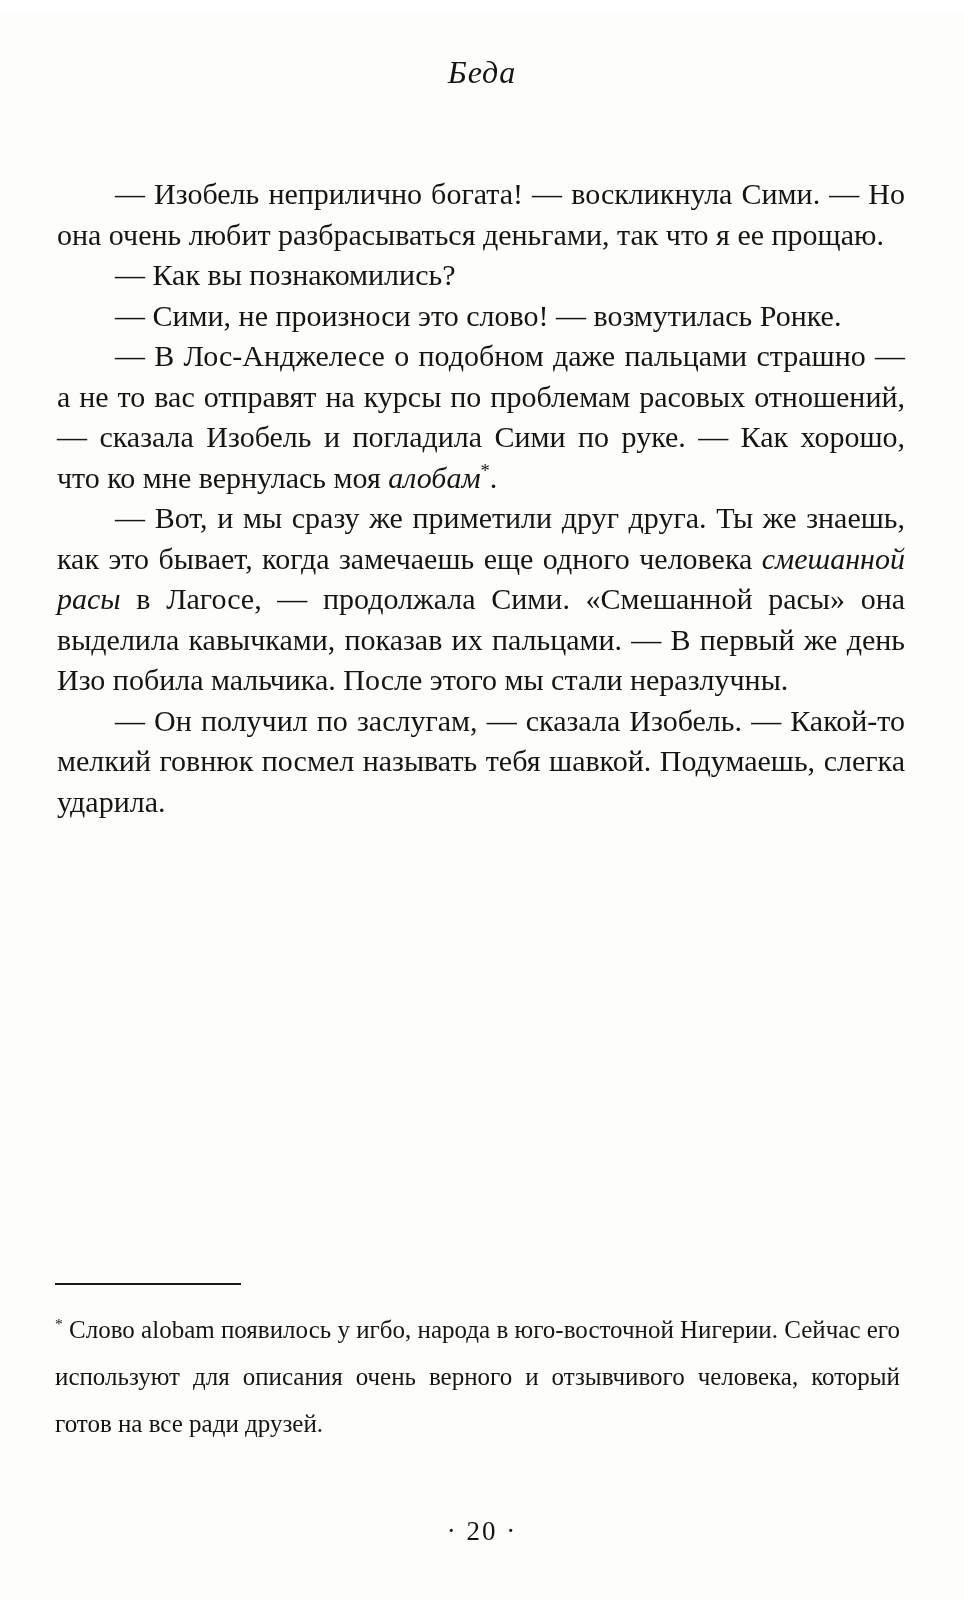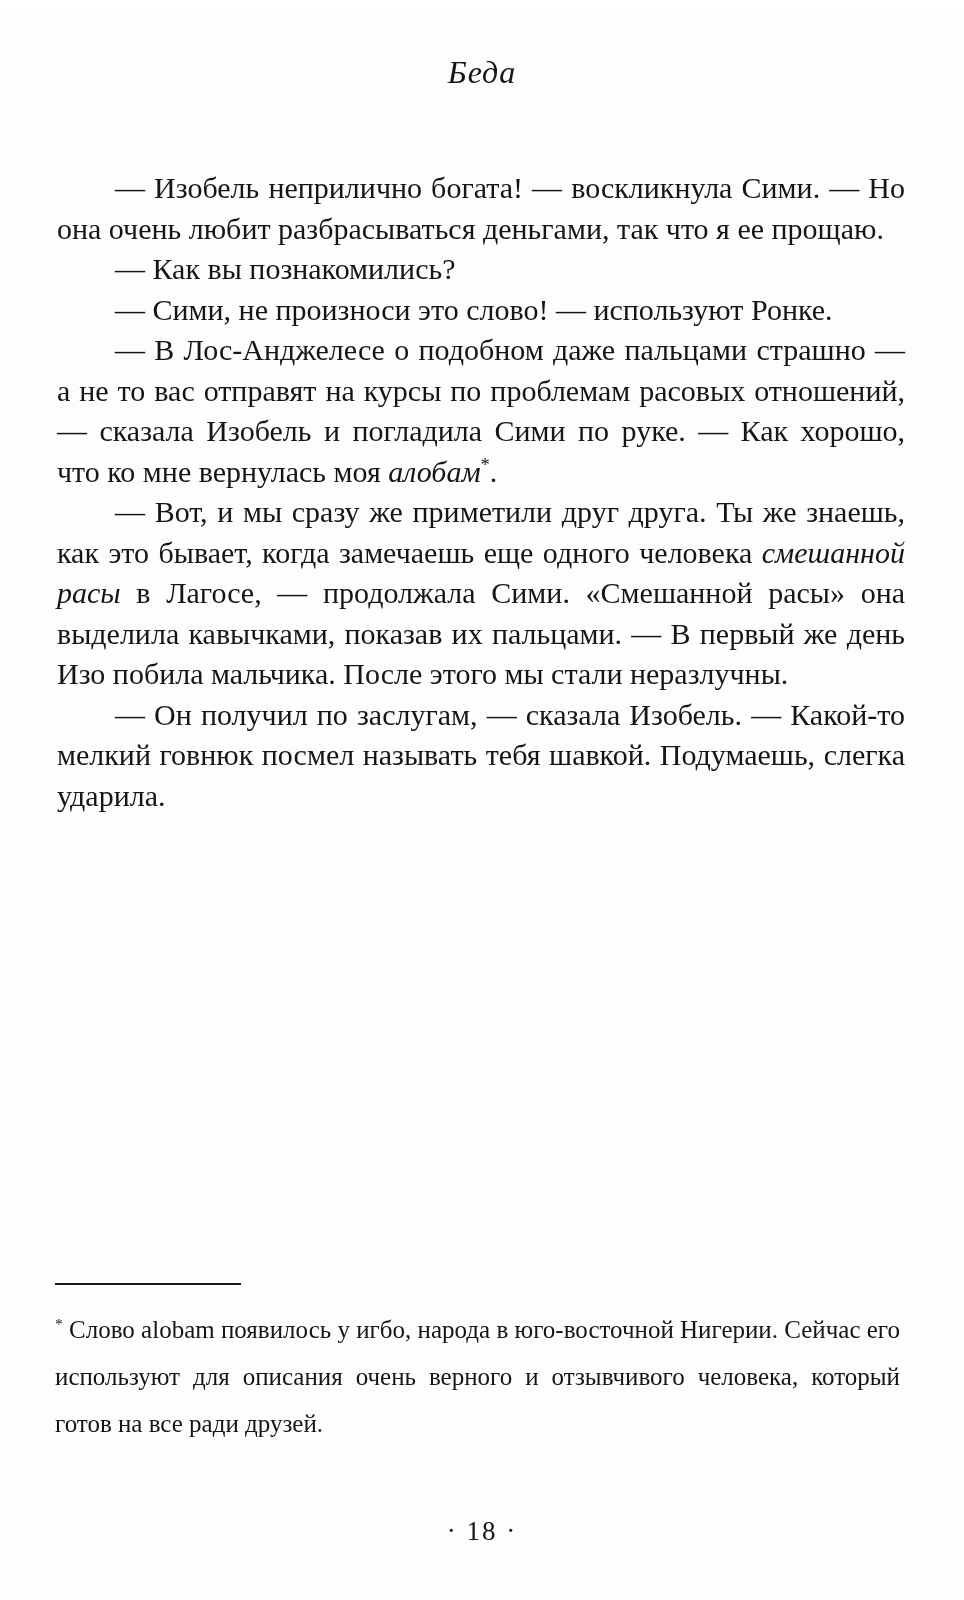--- a/index.html
+++ b/index.html
@@ -22,21 +22,21 @@
       top: 42px;
       left: 0;
       right: 0;
       text-align: center;
       font-style: italic;
       font-size: 32px;
       letter-spacing: 1px;
     }
     .body-text {
       position: absolute;
-      top: 156px;
+      top: 162px;
       left: 57px;
       right: 59px;
       font-size: 30px;
       line-height: 40.5px;
       text-align: justify;
     }
     .para {
       margin: 0;
       text-indent: 58px;
     }
@@ -77,25 +77,25 @@
 </head>
 <body>
 
 <div class="page">
 
   <div class="running-head">Беда</div>
 
   <div class="body-text">
       <p class="para"><span>— Изобель неприлично богата! — воскликнула Сими. — Но она очень любит разбрасываться деньгами, так что я ее прощаю.</span></p>
       <p class="para"><span>— Как вы познакомились?</span></p>
-      <p class="para"><span>— Сими, не произноси это слово! — используют Ронке.</span></p>
+      <p class="para"><span>— Сими, не произноси это слово! — возмутилась Ронке.</span></p>
       <p class="para"><span>— В Лос-Анджелесе о подобном даже пальцами страшно — а не то вас отправят на курсы по проблемам расовых отношений, — сказала Изобель и погладила Сими по руке. — Как хорошо, что ко мне вернулась моя </span><span class="em">алобам</span><sup>*</sup><span>.</span></p>
       <p class="para"><span>— Вот, и мы сразу же приметили друг друга. Ты же знаешь, как это бывает, когда замечаешь еще одного человека </span><span class="em">смешанной расы</span><span> в Лагосе, — продолжала Сими. «Смешанной расы» она выделила кавычками, показав их пальцами. — В первый же день Изо побила мальчика. После этого мы стали неразлучны.</span></p>
       <p class="para"><span>— Он получил по заслугам, — сказала Изобель. — Какой-то мелкий говнюк посмел называть тебя шавкой. Подумаешь, слегка ударила.</span></p>
     </div>
 
   <div class="footnote-rule"></div>
 
   <div class="footnote"><sup>*</sup><span> Слово alobam появилось у игбо, народа в юго-восточной Нигерии. Сейчас его используют для описания очень верного и отзывчивого человека, который готов на все ради друзей.</span></div>
 
-  <div class="page-number">· 18 ·</div>
+  <div class="page-number">· 20 ·</div>
 
 </div>
 
 </body></html>

